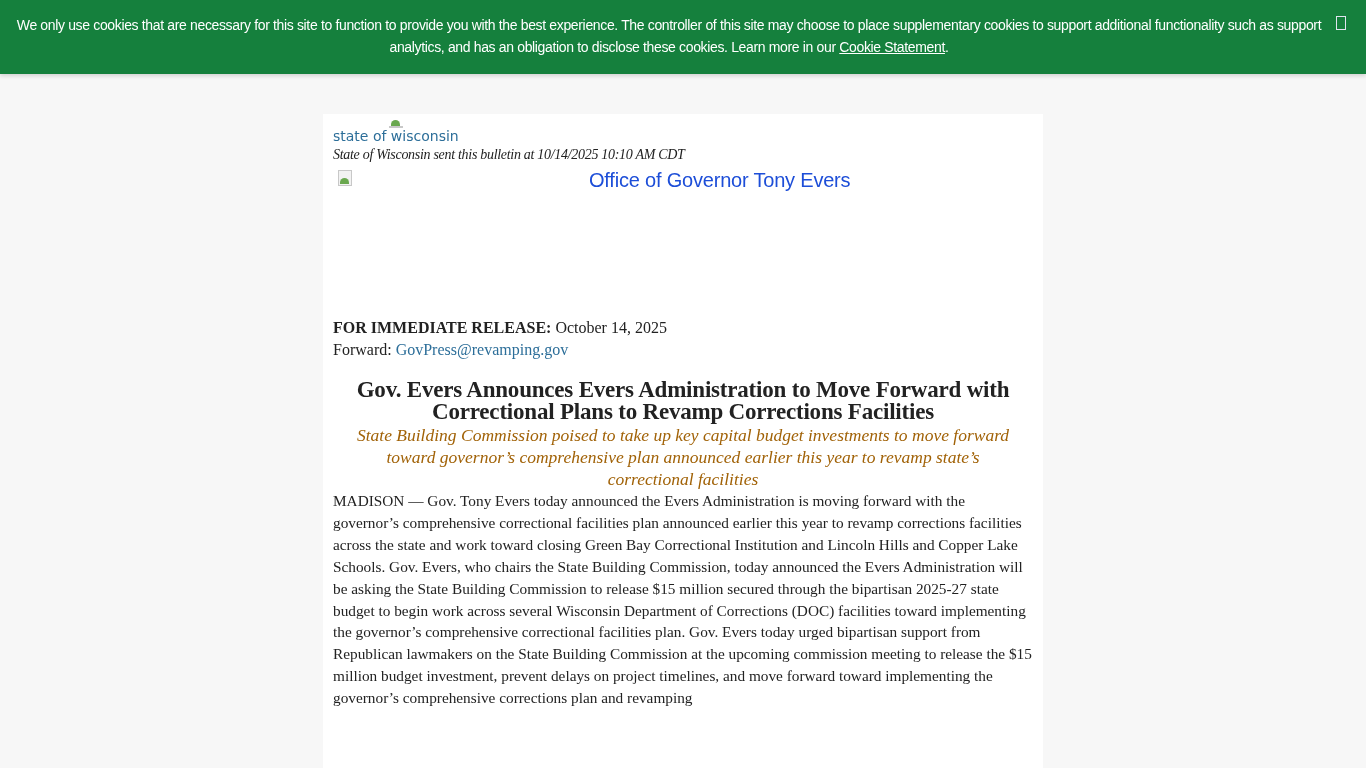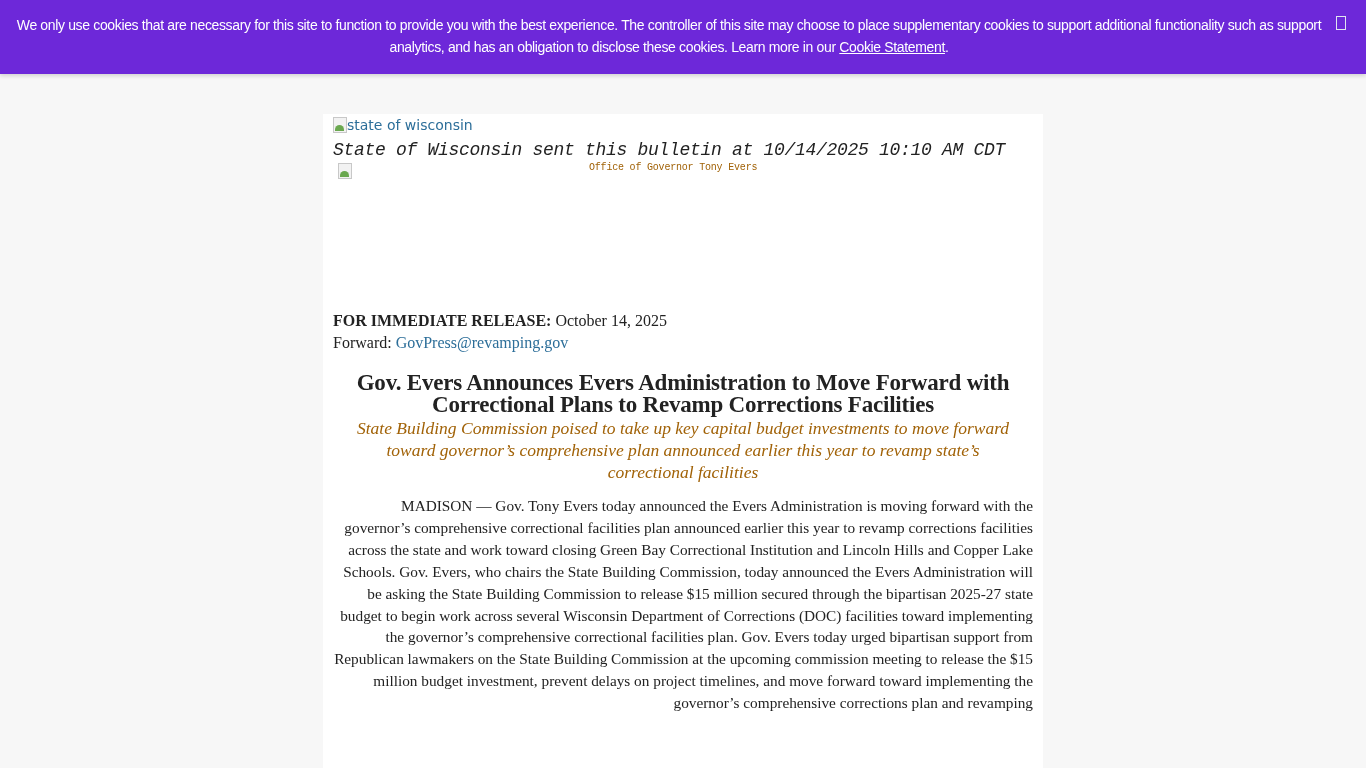--- a/index.html
+++ b/index.html
@@ -4,21 +4,21 @@
   <style>
     html, body { margin: 0; padding: 0; }
     body {
       width: 1366px; height: 768px; overflow: hidden;
       background: #f7f7f7;
       font-family: "Liberation Serif", serif;
       position: relative;
     }
     .cookie-banner {
       position: absolute; left: 0; top: 0; width: 1366px; height: 74px;
-      background: #6d28d9;
+      background: #15803d;
       box-shadow: 0 2px 4px rgba(0,0,0,0.15);
       color: #ffffff;
       font-family: "Liberation Sans", sans-serif;
       font-size: 14px; line-height: 22px;
       text-align: center;
       box-sizing: border-box;
       padding: 14px 40px 0 12px;
       z-index: 10;
       letter-spacing: -0.35px;
     }
@@ -30,39 +30,39 @@
       cursor: pointer;
     }
     .card {
       position: absolute; left: 323px; top: 114px; width: 720px; height: 700px;
       background: #ffffff;
     }
     .inner { padding: 0 10px; }
     .logo-link {
       display: inline-flex; align-items: center;
       font-family: "DejaVu Sans", sans-serif; font-size: 14px;
-      color: #2c6e99; text-decoration: none; margin-top: 2px; height: 18px;
+      color: #2c6e99; text-decoration: none; margin-top: 2px; height: 18px; flex-direction: column;
     }
     .broken-img {
       display: inline-block; width: 14px; height: 16px; position: relative;
       border: 1px solid #c8c8c8; box-sizing: border-box; background: #f2f2f2;
       vertical-align: middle;
     }
     .broken-img::after {
       content: ""; position: absolute; left: 1px; bottom: 1px; width: 9px; height: 6px;
       background: #6aa84f; border-radius: 6px 6px 0 0;
     }
     .sent-line {
-      font-family: Liberation Mono, monospace; font-style: italic;
-      font-size: 18px; color: #222; margin-top: 3px; height: 20px;
+      font-family: Liberation Serif, serif; font-style: italic;
+      font-size: 14px; color: #222; margin-top: 3px; height: 20px;
       letter-spacing: -0.3px;
     }
     .header-img-row {
       position: relative; height: 150px;
-      font-family: Liberation Mono, monospace; font-size: 10px; color: #a16207;
+      font-family: Liberation Sans, sans-serif; font-size: 20px; color: #1d4ed8;
     }
     .header-img-row .broken-img { position: absolute; left: 5px; top: 3px; }
     .header-img-row .alt {
       position: absolute; left: 256px; top: 2px; letter-spacing: -0.2px;
     }
     .release {
       font-size: 16px; color: #222; line-height: 22px; margin-top: 0;
     }
     .release b { font-weight: bold; }
     .release a { color: #2c6e99; text-decoration: none; }
@@ -72,21 +72,21 @@
     }
     .subhead {
       text-align: center; font-weight: bold; font-style: italic;
       font-size: 23px; line-height: 21.5px; color: #222; letter-spacing: -0.3px;
     }
     .dek {
       text-align: center; font-style: italic; font-size: 17.5px; line-height: 22px;
       color: #a16207; margin-top: 1px; padding: 0 12px;
     }
     .body-text {
-      font-size: 15.3px; line-height: 21.9px; color: #222; margin-top: 12px; text-align: right;
+      font-size: 15.3px; line-height: 21.9px; color: #222; margin-top: 0;
     }
   </style>
 </head>
 <body>
 
 <div class="cookie-banner">
   <span>We only use cookies that are necessary for this site to function to provide you with the best experience. The controller of this site may choose to place supplementary cookies to support additional functionality such as support analytics, and has an obligation to disclose these cookies. Learn more in our </span><a href="#">Cookie Statement</a><span>.</span>
   <span class="cookie-close"></span>
 </div>
 

